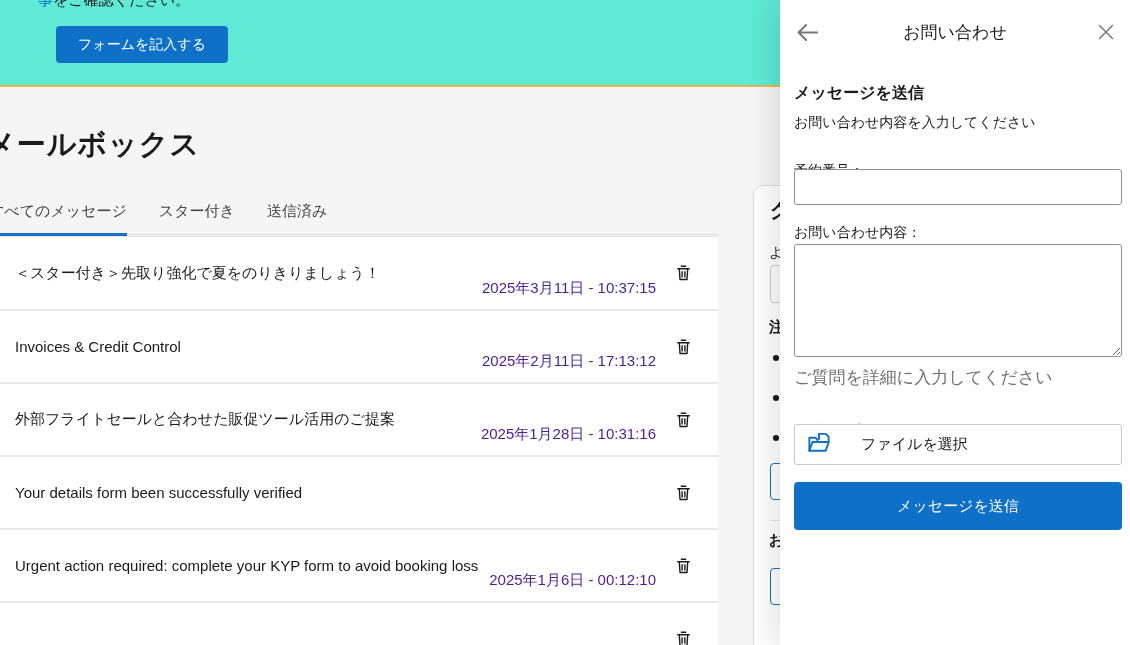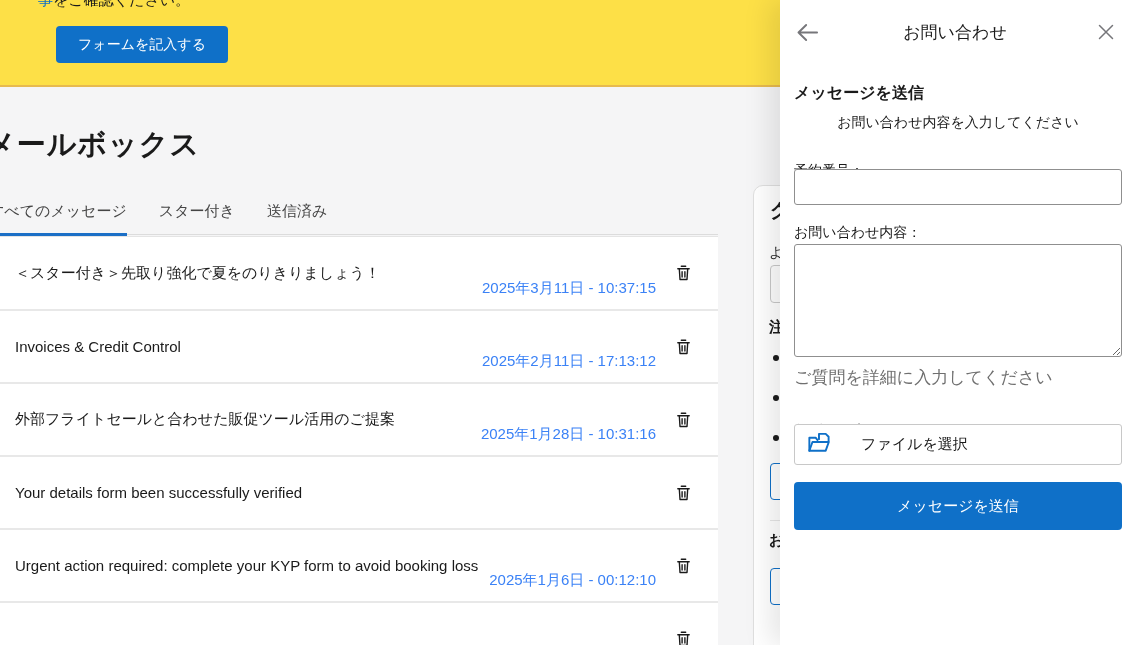--- a/index.html
+++ b/index.html
@@ -7,21 +7,21 @@
   body {
     font-family:"Liberation Sans","DejaVu Sans",sans-serif;
     background:#F5F5F6; color:#1A1A1A;
     position:relative;
   }
   .screen { position:absolute; inset:0; width:1130px; height:645px; overflow:hidden; }
 
   
   .banner {
     position:absolute; left:0; top:0; width:1130px; height:87px;
-    background:#fde047; border-bottom:2px solid #E7BA4F; overflow:hidden; z-index:1;
+    background:#5eead4; border-bottom:2px solid #E7BA4F; overflow:hidden; z-index:1;
   }
   .banner-notice { position:absolute; left:38px; top:-9px; font-size:15px; color:#1A1A1A; white-space:nowrap; }
   .banner-notice .link-frag { color:#0F70C8; }
   .banner-btn {
     position:absolute; left:56px; top:26px; height:37px; padding:0 22px;
     background:#0F70C8; color:#FFFFFF; font-size:14px; font-family:inherit;
     border:none; border-radius:4px; cursor:pointer;
   }
 
   
@@ -42,21 +42,21 @@
   .tab.active::after {
     content:""; position:absolute; left:0; right:0; bottom:-2px; height:3px; background:#1B6FC6;
   }
   .msg-list { position:absolute; left:0; top:147px; width:718px; }
   .msg-row {
     height:73px; background:#FFFFFF; border-top:2px solid #E8E8E8;
     display:flex; align-items:center; padding:0 22px 0 15px; cursor:pointer;
   }
   .msg-row:first-child { border-top:1px solid #E4E4E4; }
   .msg-title { flex:1; font-size:15px; color:#1A1A1A; white-space:nowrap; overflow:hidden; }
-  .msg-date { font-size:15px; color:#3b82f6; white-space:nowrap; margin-right:15px;margin-top:30px; }
+  .msg-date { font-size:15px; color:#4c1d95; white-space:nowrap; margin-right:15px;margin-top:30px; }
   .trash-btn { background:none; border:none; padding:2px; cursor:pointer; line-height:0; }
 
   
   .side-card {
     position:absolute; left:753px; top:185px; width:370px; height:470px;
     background:#FFFFFF; border:1px solid #DFDFDF; border-radius:10px 0 0 0;
     z-index:2; overflow:hidden;
   }
   .frag { position:absolute; white-space:nowrap; }
   .frag-heading { left:16px; top:11px; font-size:20px; font-weight:bold; }
@@ -80,21 +80,21 @@
   .panel-header { position:absolute; left:0; top:0; width:100%; height:62px; }
   .back-btn { position:absolute; left:12px; top:17px; background:none; border:none; padding:2px; cursor:pointer; line-height:0; }
   .panel-title {
     position:absolute; left:0; right:0; top:21px; text-align:center;
     font-size:17px; font-weight:normal; color:#1A1A1A;
   }
   .close-btn { position:absolute; right:10px; top:18px; background:none; border:none; padding:2px; cursor:pointer; line-height:0; }
 
   .p-abs { position:absolute; left:14px; right:8px; }
   .section-heading { top:83px; font-size:16px; font-weight:bold; }
-  .section-subtext { top:114px; font-size:14px;text-align:center; }
+  .section-subtext { top:114px; font-size:14px; }
   .field-label     { font-size:14px; color:#1A1A1A; }
   .res-label     { top:150px;margin-top:12px; }
   .res-input {
     position:absolute; left:14px; top:169px; width:328px; height:36px;
     border:1px solid #8F8F8F; border-radius:3px; font-size:14px; padding:0 8px;
     font-family:inherit; background:#FFFFFF;
   }
   .inq-label     { top:224px; }
   .inq-textarea {
     position:absolute; left:14px; top:244px; width:328px; height:113px;

